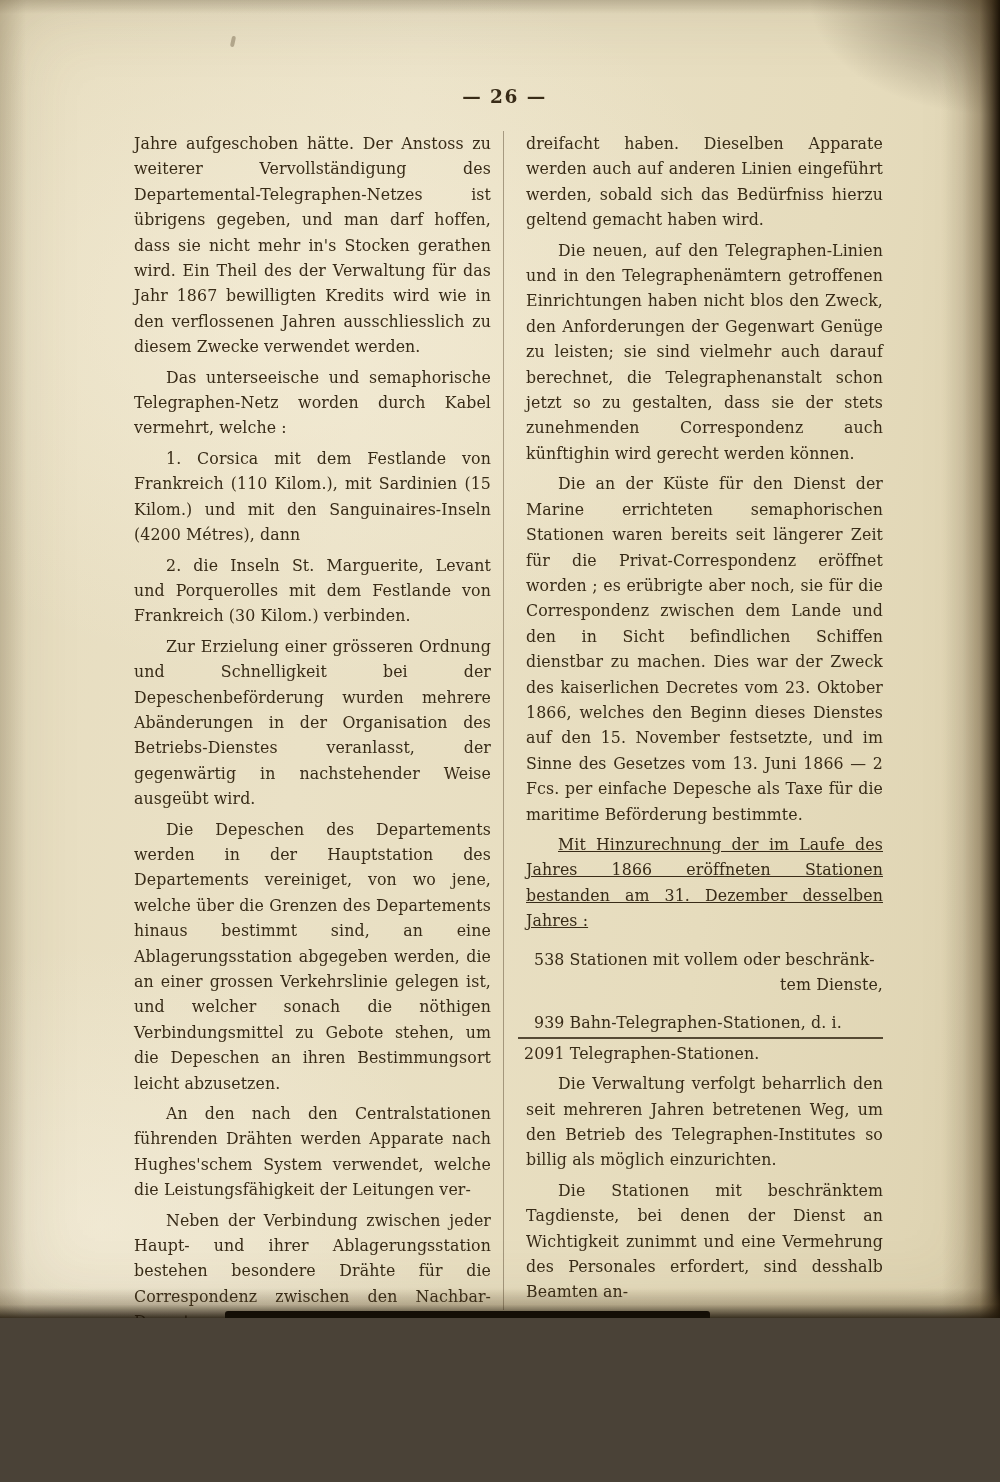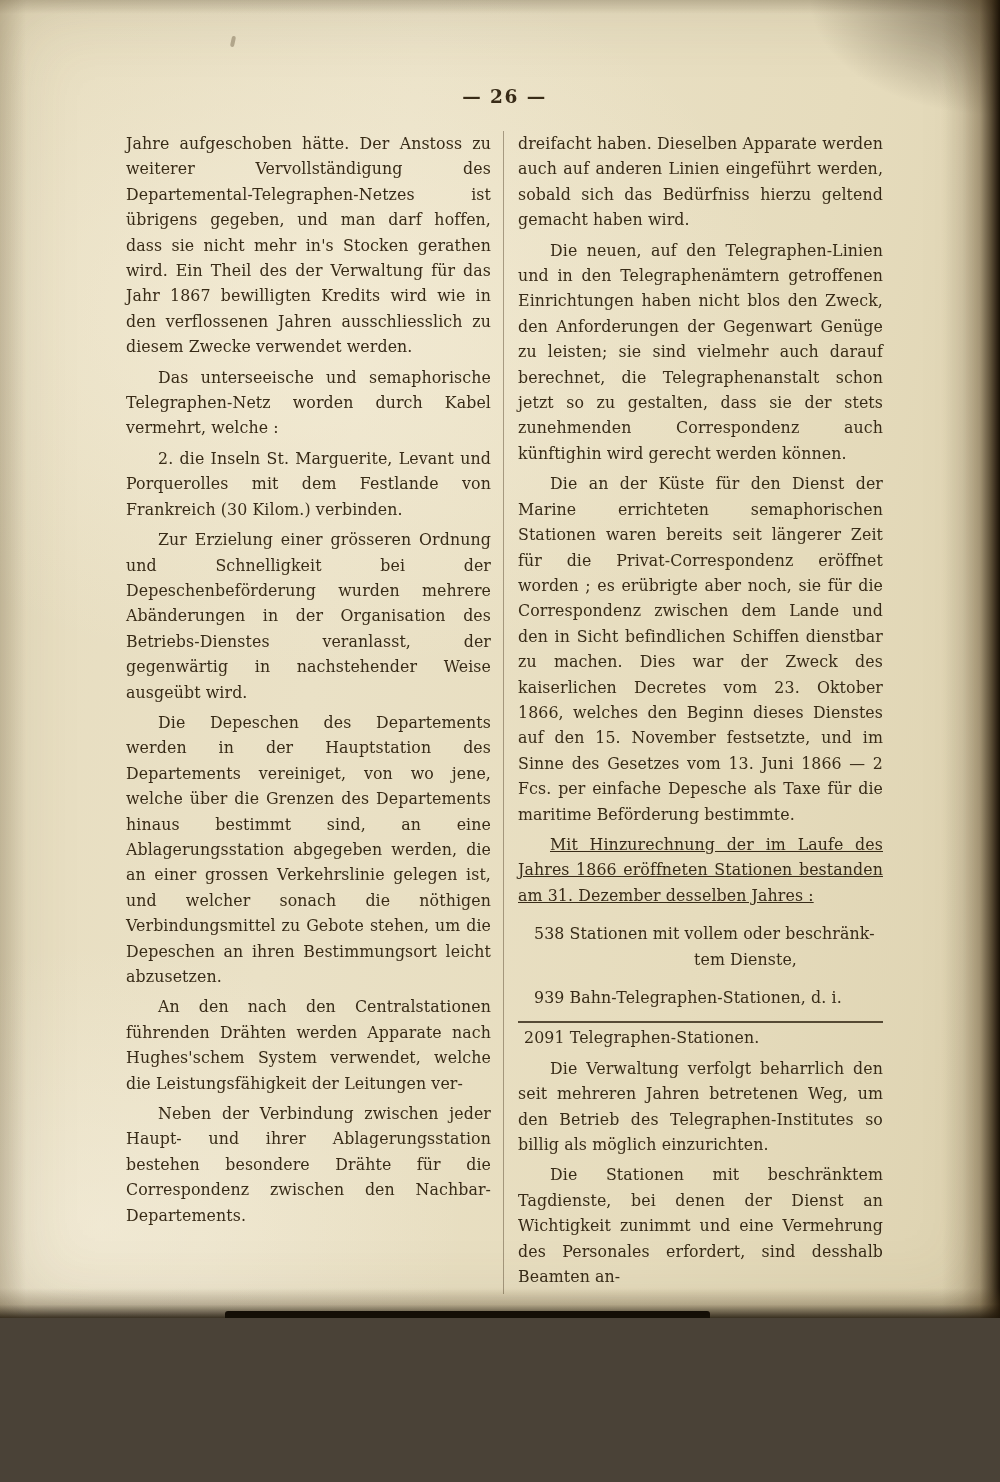--- a/index.html
+++ b/index.html
@@ -22,28 +22,28 @@
   }
 
   .columns{display:flex;align-items:flex-start;}
   .col{
     width:365px;font-size:15.8px;line-height:25.4px;text-align:justify;
     letter-spacing:0.1px;overflow-wrap:break-word;hyphens:auto;
   }
   .col-left{padding-right:12px;}
   .col-right{padding-left:14px;border-left:1px solid rgba(95,80,55,0.5);}
 
-  p.para{margin:0 0 5px 0;text-indent:32px;}
+  p.para{margin:0 0 5px 8px;text-indent:32px;}
   p.para.no-indent{text-indent:0;}
   p.para.tight{margin-bottom:2px;text-decoration:underline;}
 
   .station-row{text-align:left;padding-left:16px;margin-top:13px;}
-  .station-cont{text-align:center;padding-left:90px;}
+  .station-cont{text-align:right;padding-left:90px;}
   .stations-total{
-    margin-top:11px;padding-top:2px;padding-left:6px;text-align:left;
+    margin-top:1px;padding-top:2px;padding-left:6px;text-align:left;
     border-top:2px solid rgba(60,48,28,0.85);
   }
   .stations-block{margin-bottom:5px;}
 
   
   .edge-right{position:absolute;top:0;right:0;width:58px;height:100%;pointer-events:none;
     background:linear-gradient(to right, rgba(0,0,0,0) 0%, rgba(96,74,42,0.15) 35%, rgba(84,63,33,0.4) 65%, rgba(45,31,13,0.75) 85%, #140c03 100%);}
   .edge-top-right{position:absolute;top:0;right:0;width:300px;height:210px;pointer-events:none;
     background:radial-gradient(ellipse 280px 170px at 100% 0%, rgba(38,26,11,0.5), rgba(38,26,11,0) 68%);}
   .edge-bottom{position:absolute;bottom:0;left:0;width:100%;height:30px;pointer-events:none;
@@ -66,20 +66,21 @@
 
   <div class="content">
 
     <div class="page-number">— 26 —</div>
 
     <div class="columns">
 
       <div class="col col-left">
         <p class="para no-indent">Jahre aufgeschoben hätte. Der Anstoss zu weiterer Vervollständigung des Departemental-Telegraphen-Netzes ist übrigens gegeben, und man darf hoffen, dass sie nicht mehr in's Stocken gerathen wird. Ein Theil des der Verwaltung für das Jahr 1867 bewilligten Kredits wird wie in den verflossenen Jahren ausschliesslich zu diesem Zwecke verwendet werden.</p>
         <p class="para">Das unterseeische und semaphorische Telegraphen-Netz worden durch Kabel vermehrt, welche :</p>
+        <p class="para">1. Corsica mit dem Festlande von Frankreich (110 Kilom.), mit Sardinien (15 Kilom.) und mit den Sanguinaires-Inseln (4200 Métres), dann</p>
         <p class="para">2. die Inseln St. Marguerite, Levant und Porquerolles mit dem Festlande von Frankreich (30 Kilom.) verbinden.</p>
         <p class="para">Zur Erzielung einer grösseren Ordnung und Schnelligkeit bei der Depeschenbeförderung wurden mehrere Abänderungen in der Organisation des Betriebs-Dienstes veranlasst, der gegenwärtig in nachstehender Weise ausgeübt wird.</p>
         <p class="para">Die Depeschen des Departements werden in der Hauptstation des Departements vereiniget, von wo jene, welche über die Grenzen des Departements hinaus bestimmt sind, an eine Ablagerungsstation abgegeben werden, die an einer grossen Verkehrslinie gelegen ist, und welcher sonach die nöthigen Verbindungsmittel zu Gebote stehen, um die Depeschen an ihren Bestimmungsort leicht abzusetzen.</p>
         <p class="para">An den nach den Centralstationen führenden Drähten werden Apparate nach Hughes'schem System verwendet, welche die Leistungsfähigkeit der Leitungen ver-</p>
         <p class="para">Neben der Verbindung zwischen jeder Haupt- und ihrer Ablagerungsstation bestehen besondere Drähte für die Correspondenz zwischen den Nachbar-Departements.</p>
       </div>
 
       <div class="col col-right">
         <p class="para no-indent">dreifacht haben. Dieselben Apparate werden auch auf anderen Linien eingeführt werden, sobald sich das Bedürfniss hierzu geltend gemacht haben wird.</p>
         <p class="para">Die neuen, auf den Telegraphen-Linien und in den Telegraphenämtern getroffenen Einrichtungen haben nicht blos den Zweck, den Anforderungen der Gegenwart Genüge zu leisten; sie sind vielmehr auch darauf berechnet, die Telegraphenanstalt schon jetzt so zu gestalten, dass sie der stets zunehmenden Correspondenz auch künftighin wird gerecht werden können.</p>

